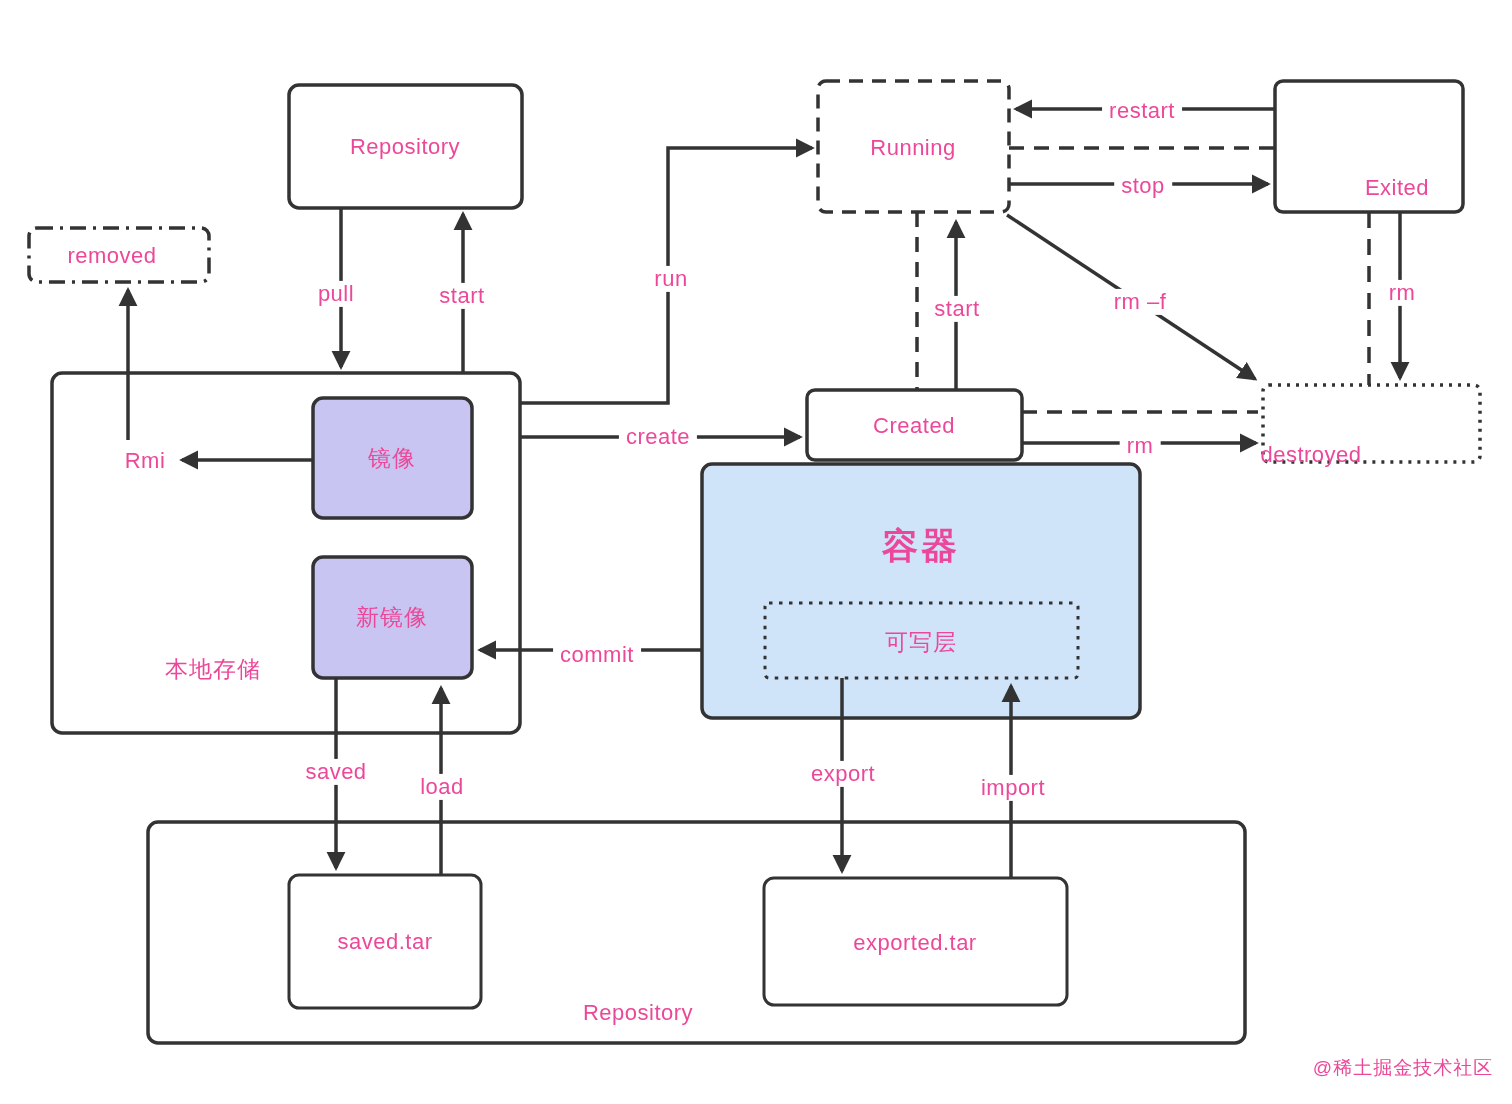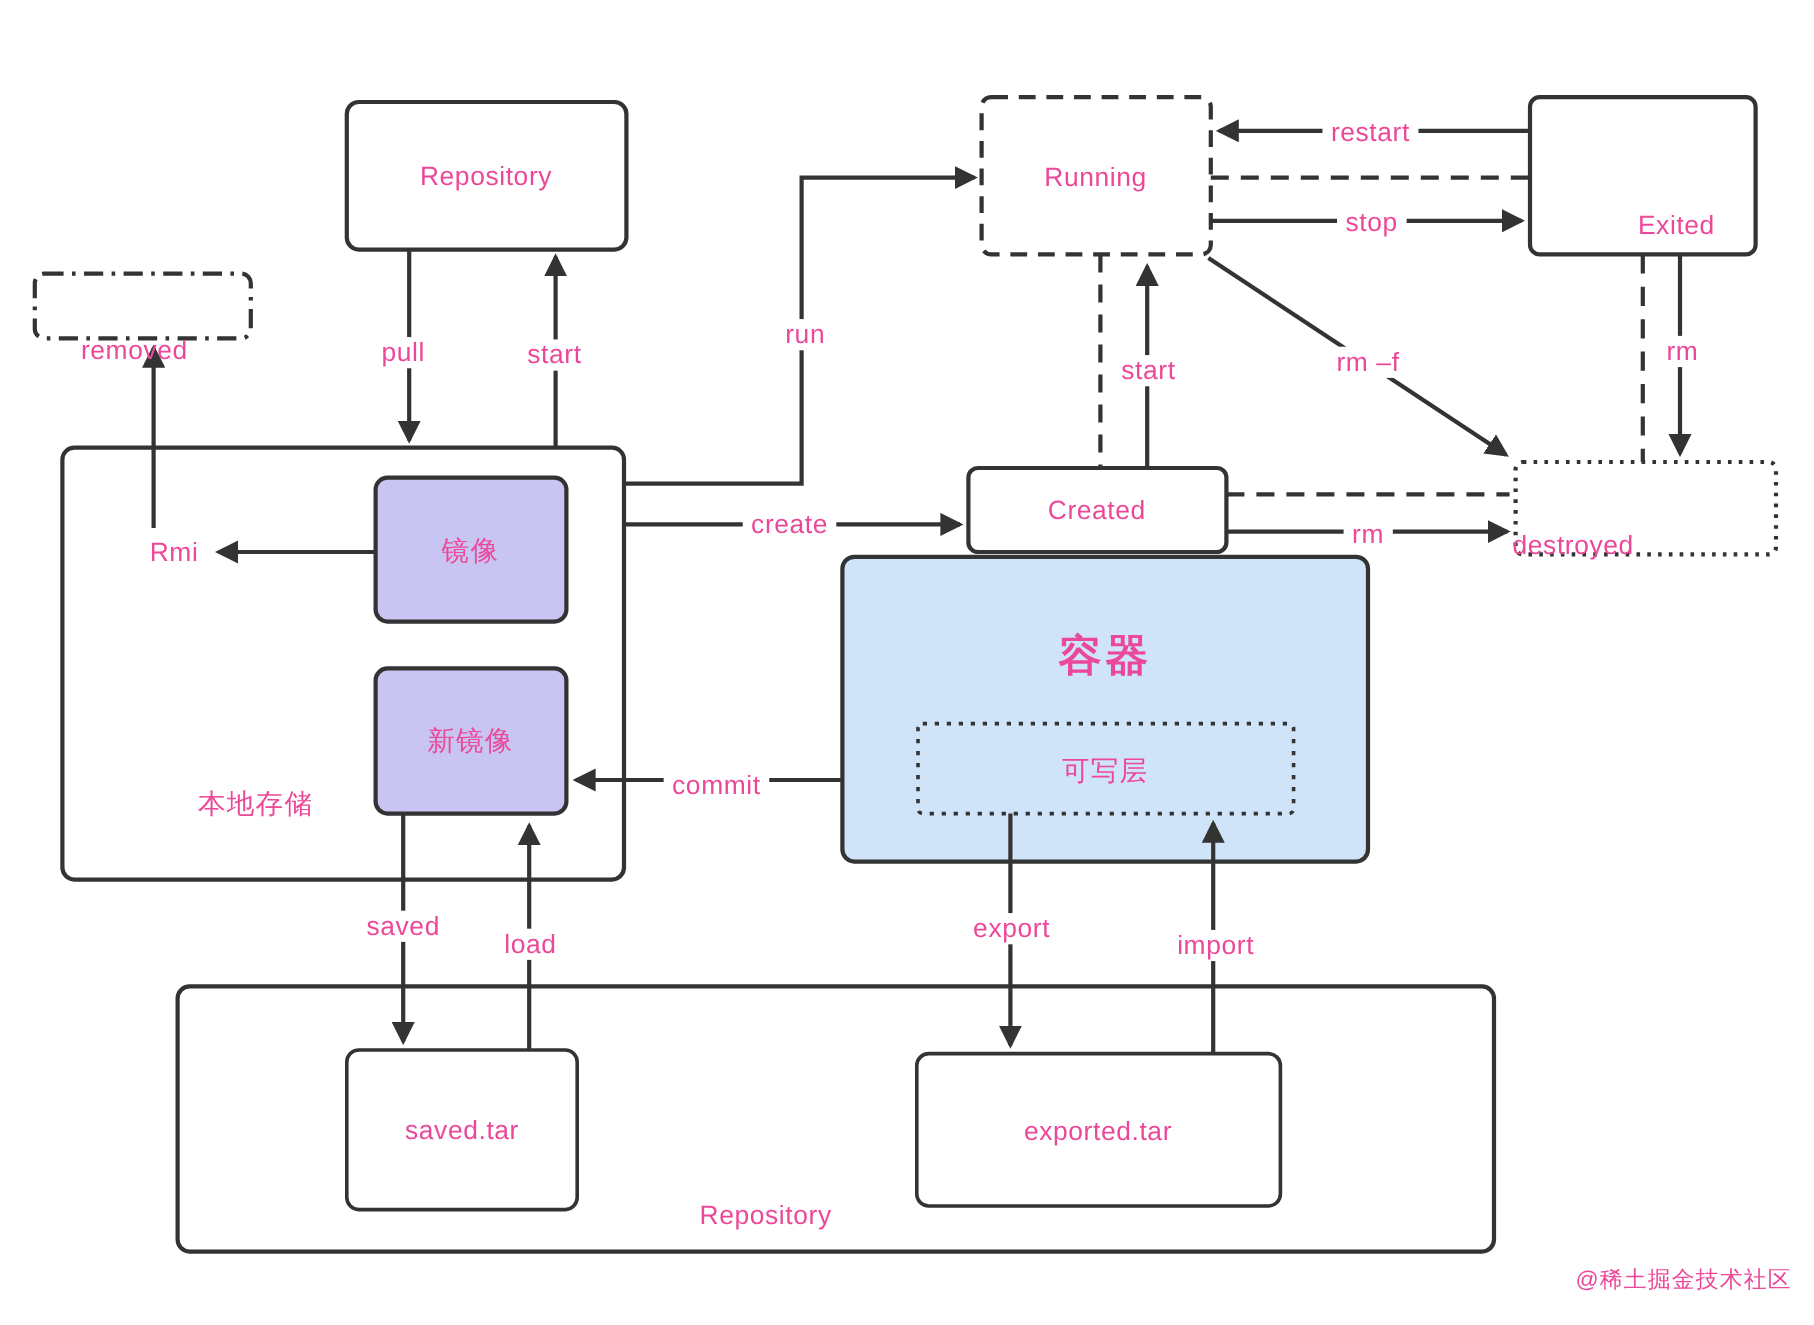--- a/index.html
+++ b/index.html
@@ -73,21 +73,21 @@
       <path d="M313,460 L182,460" marker-end="url(#arrow)"></path>
       <path d="M128,440 L128,290" marker-end="url(#arrow)"></path>
       <path d="M336,678 L336,868" marker-end="url(#arrow)"></path>
       <path d="M441,875 L441,688" marker-end="url(#arrow)"></path>
       <path d="M842,678 L842,871" marker-end="url(#arrow)"></path>
       <path d="M1011,878 L1011,686" marker-end="url(#arrow)"></path>
     </g>
   </svg>
 
   <div class="lbl" style="left:405px;top:147px;">Repository</div>
-  <div class="lbl" style="left:112px;top:256px;margin-top:36px;">removed</div>
+  <div class="lbl" style="left:112px;top:256px;">removed</div>
   <div class="lbl" style="left:913px;top:148px;">Running</div>
   <div class="lbl" style="left:1397px;top:148px;margin-top:40px;">Exited</div>
   <div class="lbl" style="left:914px;top:426px;">Created</div>
   <div class="lbl" style="left:1311px;top:425px;margin-top:30px;">destroyed</div>
   <div class="lbl cn" style="left:392px;top:459px;">镜像</div>
   <div class="lbl cn" style="left:392px;top:618px;">新镜像</div>
   <div class="lbl cn" style="left:213px;top:672px;font-family:Liberation Mono, monospace;">本地存储</div>
   <div class="lbl big" style="left:921px;top:546px;">容器</div>
   <div class="lbl cn" style="left:921px;top:643px;">可写层</div>
   <div class="lbl" style="left:638px;top:1013px;">Repository</div>

